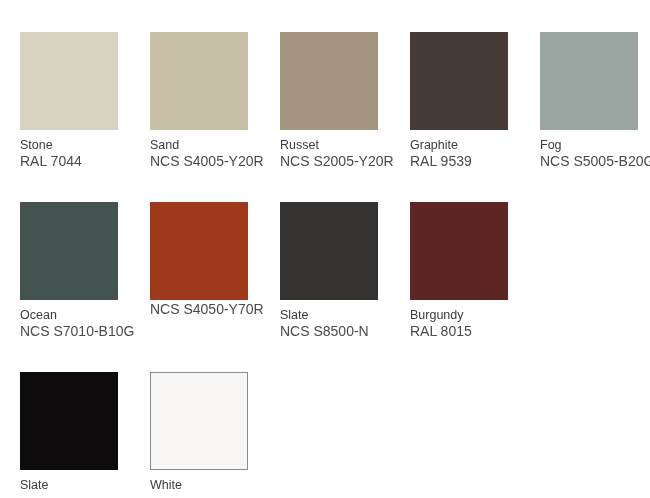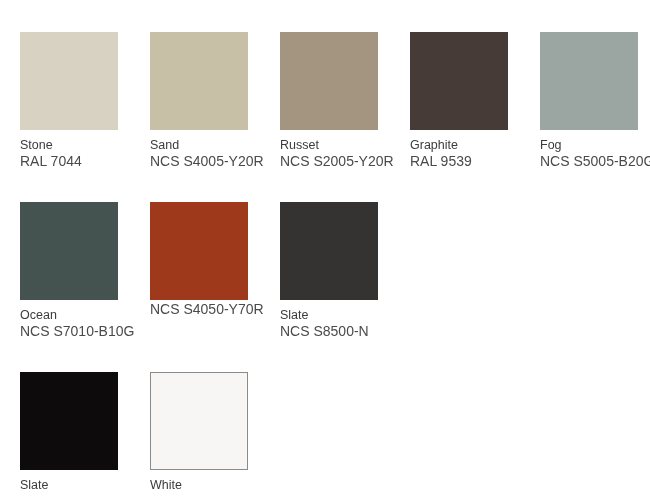--- a/index.html
+++ b/index.html
@@ -98,20 +98,25 @@
       </div>
       <div class="swatch-cell">
         <div class="swatch-chip" style="background-color: rgb(158, 58, 27);"></div>
         <div class="swatch-code">NCS S4050-Y70R</div>
       </div>
       <div class="swatch-cell">
         <div class="swatch-chip" style="background-color: rgb(52, 51, 49);"></div>
         <div class="swatch-name">Slate</div>
         <div class="swatch-code">NCS S8500-N</div>
       </div>
+      <div class="swatch-cell">
+        <div class="swatch-chip" style="background-color: rgb(94, 38, 34);"></div>
+        <div class="swatch-name">Burgundy</div>
+        <div class="swatch-code">RAL 8015</div>
+      </div>
     </div>
     <div class="swatch-row">
       <div class="swatch-cell">
         <div class="swatch-chip" style="background-color: rgb(13, 11, 11);"></div>
         <div class="swatch-name">Slate</div>
       </div>
       <div class="swatch-cell">
         <div class="swatch-chip bordered" style="background-color: rgb(247, 246, 244);"></div>
         <div class="swatch-name">White</div>
       </div>

